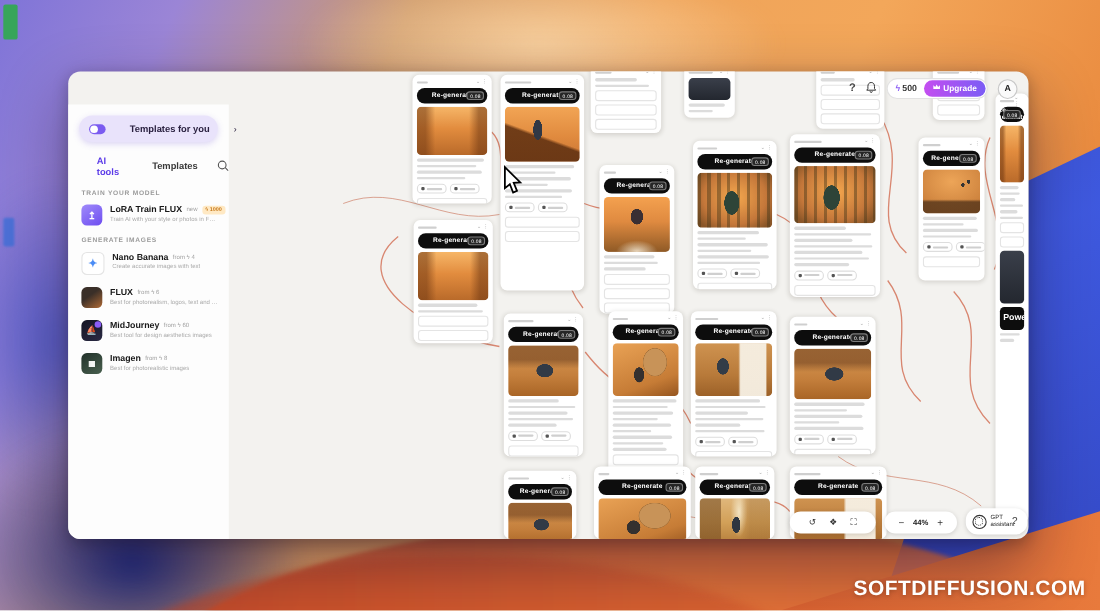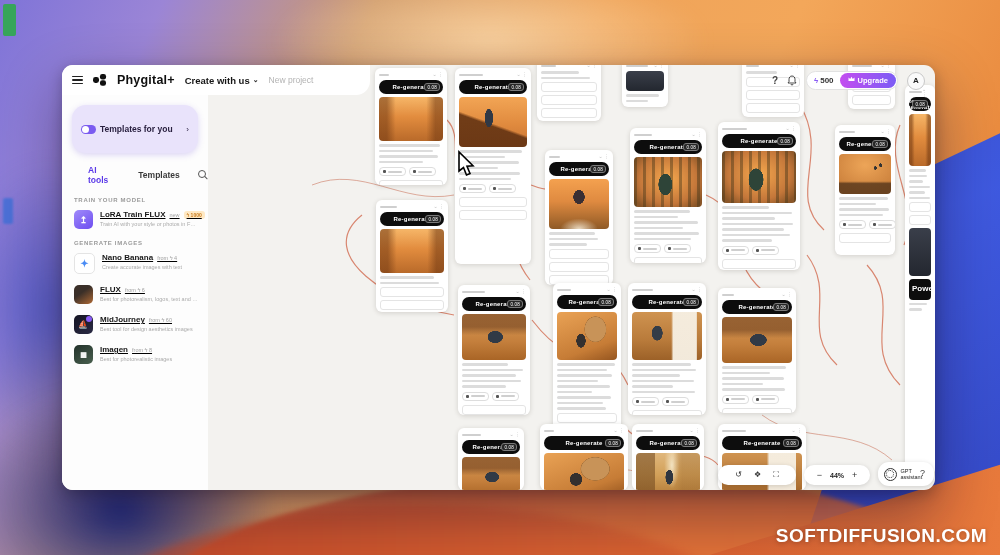--- a/index.html
+++ b/index.html
@@ -51,22 +51,22 @@
     padding:1px 1px 1px 7px;gap:6px;cursor:pointer;}
   .credits-amt{font-size:8px;font-weight:700;color:#333;display:flex;align-items:center;gap:2px;}
   .bolt{color:#8a5cf5;font-weight:800;font-size:8px;}
   .upgrade{background:linear-gradient(90deg,#c44ef0,#7b5cf5);color:#fff;font-size:7.5px;font-weight:700;
     border-radius:10px;padding:3px 8px;display:flex;align-items:flex-start;gap:3px;}
   .avatar{width:16px;height:16px;border-radius:50%;border:1px solid #c8c8c8;background:#fafafa;
     display:flex;align-items:center;justify-content:center;font-size:8px;font-weight:700;color:#222;cursor:pointer;}
   
   .sidebar{position:absolute;left:0;top:30px;width:146px;bottom:0;background:#fdfdfd;z-index:25;
     padding:8px 10px;box-sizing:border-box;}
-  .tpl-pill{background:#e9e3fb;border-radius:14px;height:24px;display:flex;align-items:center;gap:4px;
-    padding:12px 9px;box-shadow:0 2px 6px rgba(120,90,220,.25);cursor:pointer;margin:2px 0 12px 0;}
+  .tpl-pill{background:#e9e3fb;border-radius:14px;height:24px;display:flex;align-items:center;gap:22px;
+    padding:0 9px;box-shadow:0 2px 6px rgba(120,90,220,.25);cursor:pointer;margin:2px 0 12px 0;}
   .toggle{width:15px;height:9px;border-radius:5px;background:#7b5cf0;position:relative;flex:0 0 auto;}
   .toggle::after{content:'';position:absolute;left:1px;top:1px;width:7px;height:7px;border-radius:50%;background:#fff;}
   .tpl-label{font-size:8.5px;font-weight:700;color:#2a2140;white-space:nowrap;}
   .tpl-arrow{font-size:8px;color:#2a2140;margin-left:auto;}
   .tabs{display:flex;align-items:center;gap:18px;margin:2px 2px 12px 4px;}
   .tab{font-size:8.5px;font-weight:700;color:#3a3a3a;cursor:pointer;margin-left:12px;}
   .tab.active{color:#5b3ae8;}
   .search{margin-left:auto;width:10px;height:10px;position:relative;cursor:pointer;}
   .search::before{content:'';position:absolute;left:0;top:0;width:6px;height:6px;border:1.4px solid #555;border-radius:50%;}
   .search::after{content:'';position:absolute;left:6.5px;top:6.5px;width:3.5px;height:1.4px;background:#555;transform:rotate(45deg);border-radius:1px;}
@@ -77,21 +77,21 @@
   .ti-lora{background:linear-gradient(145deg,#a08bfa,#6d4df0);font-size:9px;}
   .ti-gemini{background:#fff;border:1px solid #e4e4e4;color:#4a8cf5;font-size:10px;}
   .ti-gpt{background:linear-gradient(145deg,#58aadf,#2e6cae);font-size:5.5px;}
   .ti-flux{background:linear-gradient(145deg,#3a2f28 40%,#b06a35);}
   .ti-kontext{background:#17141f;color:#b29af5;font-size:4.5px;}
   .ti-midjourney{background:linear-gradient(145deg,#141422,#2a2a44);color:#dde;font-size:8px;}
   .ti-mj-dot{position:absolute;right:1px;top:1px;width:6px;height:6px;border-radius:50%;background:#8a5cf5;}
   .ti-seedream{background:linear-gradient(145deg,#16214a,#2e4fa0);font-size:7px;}
   .ti-krea{background:linear-gradient(145deg,#e8ddcf,#b9a894);color:#333;font-size:7px;}
   .ti-imagen{background:linear-gradient(145deg,#22312a,#49604f);font-size:7px;}
-  .tool-body{min-width:0;text-decoration:underline;}
+  .tool-body{min-width:0;}
   .tool-top{display:flex;align-items:center;gap:4px;white-space:nowrap;}
   .tool-name{font-size:8px;font-weight:700;color:#181818;}
   .tool-meta{font-size:5.5px;color:#a2a2a2;}
   .tool-badge{font-size:5px;font-weight:700;color:#c7791a;background:#ffe9c4;border-radius:3px;padding:1px 3px;}
   .tool-desc{font-size:5.5px;color:#ababab;white-space:nowrap;overflow:hidden;text-overflow:ellipsis;max-width:100px;margin-top:1.5px;}
   
   .node{position:absolute;background:#fff;border-radius:6px;box-shadow:0 1px 5px rgba(40,30,20,.16);
     padding:4px;box-sizing:border-box;display:flex;flex-direction:column;gap:3px;overflow:hidden;z-index:10;}
   .node-head{display:flex;justify-content:space-between;align-items:center;height:5px;flex:0 0 auto;}
   .nh-bar{height:2px;background:#cfcfcf;border-radius:1px;}
@@ -582,40 +582,20 @@
           <div class="tline" style="width:96%"></div>
           <div class="nfield"></div>
           <div class="nfield"></div>
           <div class="node-img img-dark" style="height:48px"></div>
           <div class="power-block">Power Phyg</div>
           <div class="tline" style="width:80%"></div>
           <div class="tline" style="width:60%"></div>
         </div>
       </div>
 
-    <div class="hdr-left">
-      <div class="burger">
-          <span></span>
-          <span></span>
-          <span></span>
-        </div>
-      <span class="logo-mark">
-        <svg width="14" height="12" viewBox="0 0 14 12">
-            <rect x="0" y="3" width="6" height="6" rx="2.4" fill="#111"></rect>
-            <rect x="7" y="0" width="6" height="5.4" rx="2.2" fill="#111"></rect>
-            <rect x="7" y="6.3" width="6" height="5.4" rx="2.2" fill="#111"></rect>
-          </svg>
-      </span>
-      <span class="brand">Phygital+</span>
-      <span class="create">
-        <span>Create with us</span>
-        <span class="chev">⌄</span>
-      </span>
-      <span class="projname">New project</span>
-    </div>
 
     <div class="hdr-right">
       <span class="help-glyph">?</span>
       <span>
         <svg width="10" height="11" viewBox="0 0 10 11">
             <path d="M5,1 C3,1 2,2.5 2,4.5 L2,6.5 L1,8 L9,8 L8,6.5 L8,4.5 C8,2.5 7,1 5,1 Z M4,9 a1,1 0 0 0 2,0" fill="none" stroke="#333" stroke-width="0.9"></path>
           </svg>
       </span>
       <span class="credits-pill">
         <span class="credits-amt">

